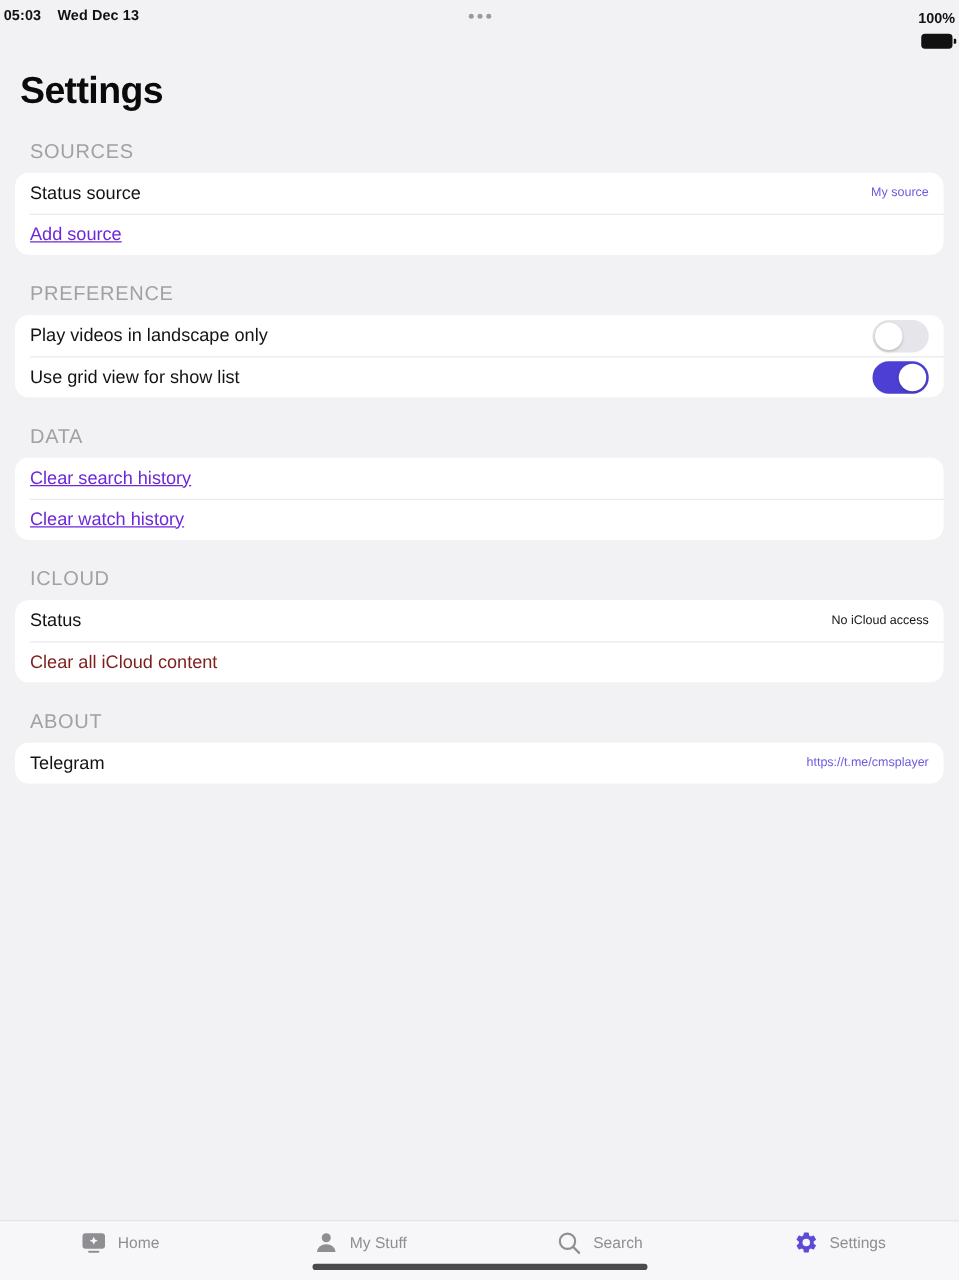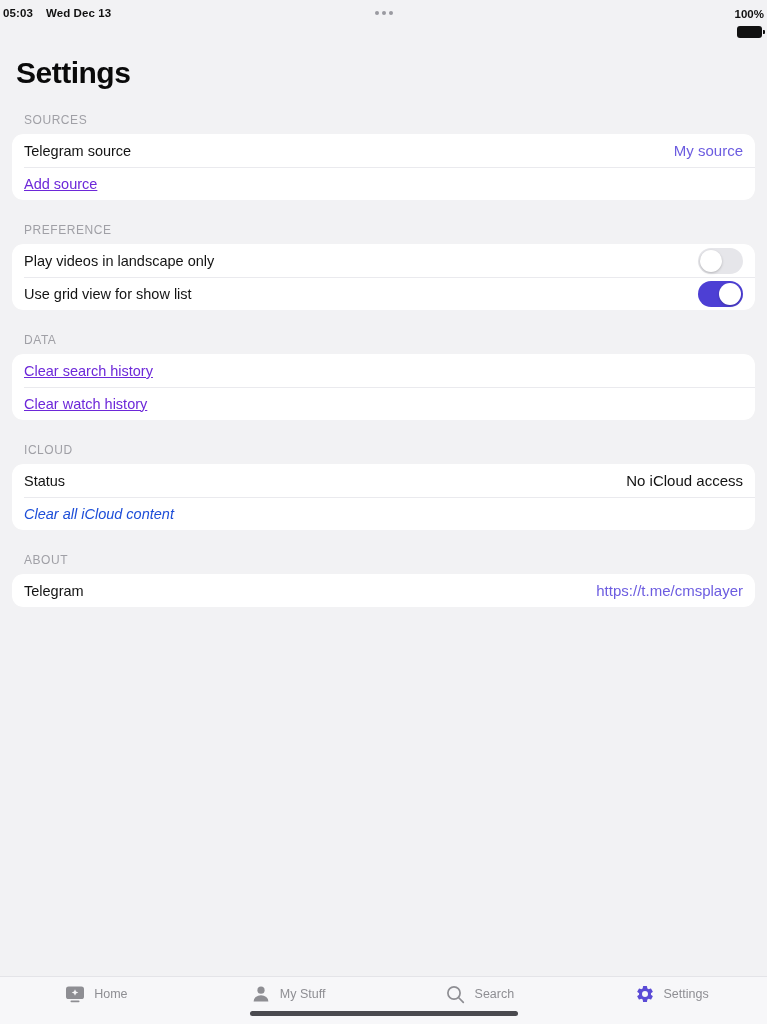--- a/index.html
+++ b/index.html
@@ -80,21 +80,21 @@
     font-weight: 700;
     letter-spacing: -0.5px;
     padding: 30px 0 0 16px;
     color: #0a0a0a;
   }
 
   
   .content { padding: 0 12px; }
 
   .section-header {
-    font-size: 12px;
+    font-size: 16px;
     letter-spacing: 0.55px;
     color: #a0a0a6;
     padding: 23px 0 7px 12px;
     text-transform: uppercase;
   }
 
   .card {
     background: #ffffff;
     border-radius: 11px;
     overflow: hidden;
@@ -112,25 +112,25 @@
   .row + .row::before {
     content: "";
     position: absolute;
     left: 12px; right: 0; top: 0;
     height: 1px;
     background: #eaeaee;
   }
 
   .row-label { color: #131313; }
   .row-label.link { color: #6d28d9; text-decoration: underline; }
-  .row-label.danger { color: #1d4ed8; font-style: italic; }
+  .row-label.danger { color: #7f1d1d; }
   .row-value {
     margin-left: auto;
     color: #6c5ce0;
-    font-size: 15px;
+    font-size: 10px;
   }
   .row-value.plain { color: #131313; }
 
   
   .row.toggle-row { min-height: 33px; }
 
   
   .toggle {
     margin-left: auto;
     width: 45px;
@@ -231,21 +231,21 @@
   </div>
 </div>
 
 <div class="page-title">Settings</div>
 
 <div class="content">
 
   <div class="section-header">SOURCES</div>
   <div class="card">
     <div class="row">
-      <span class="row-label">Telegram source</span>
+      <span class="row-label">Status source</span>
       <span class="row-value">My source</span>
     </div>
     <div class="row">
       <span class="row-label link">Add source</span>
     </div>
   </div>
 
   <div class="section-header">PREFERENCE</div>
   <div class="card">
     <div class="row toggle-row">

